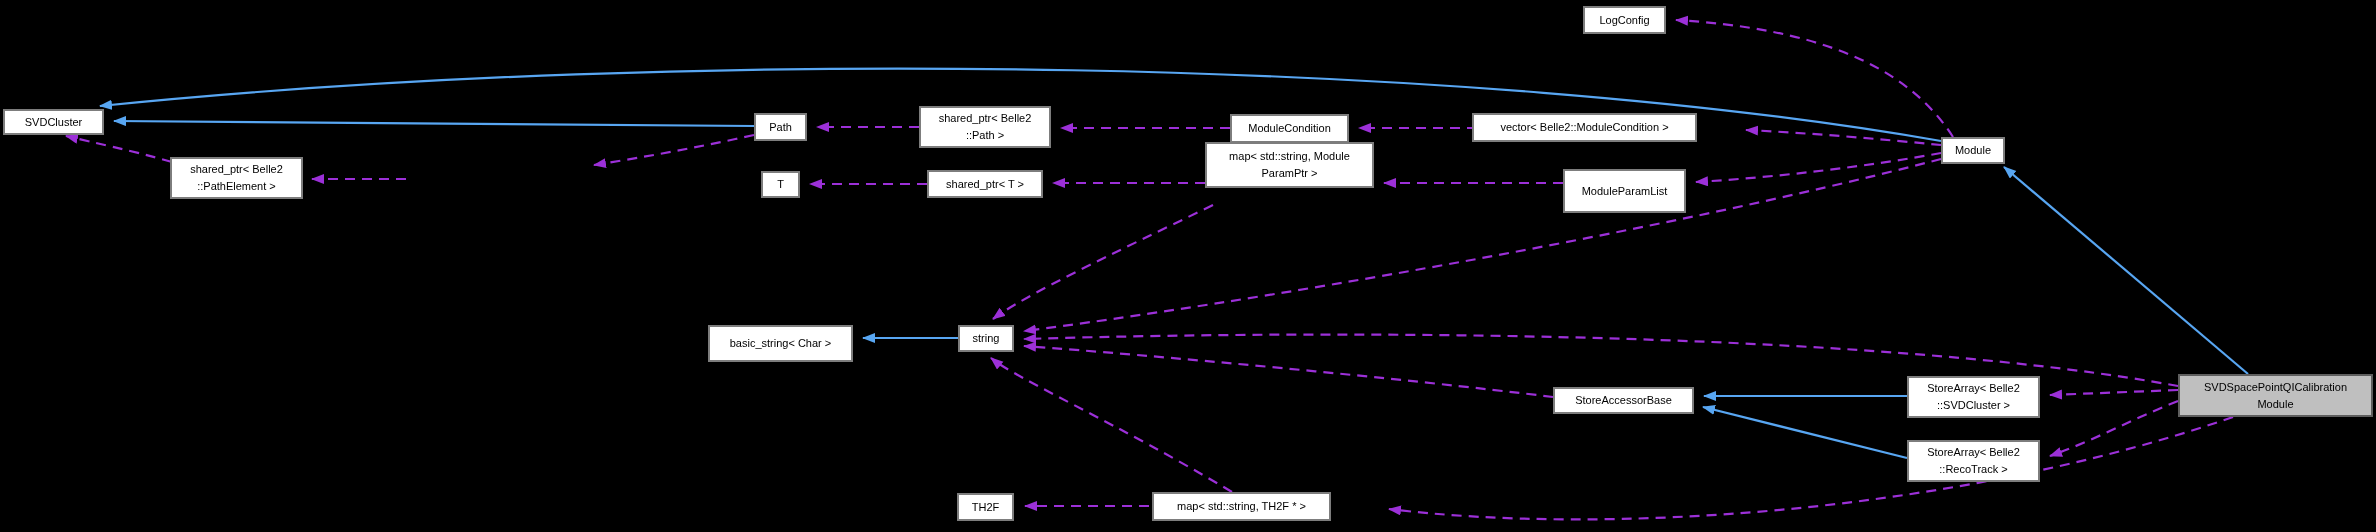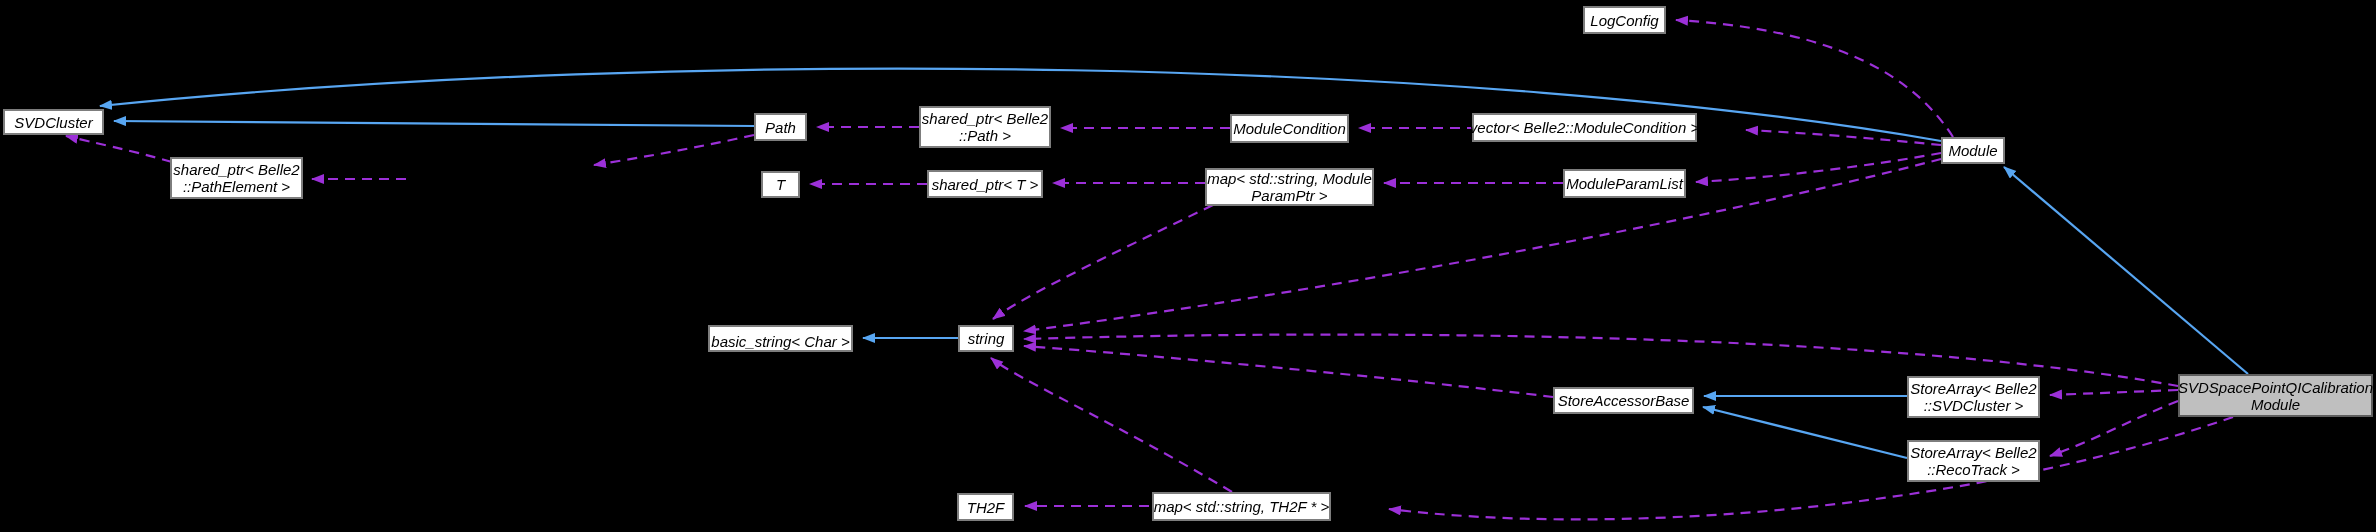--- a/index.html
+++ b/index.html
@@ -26,24 +26,23 @@
   .fill-blue{fill:var(--inherit-blue);}
   .fill-purple{fill:var(--usage-purple);}
   .node{
     position:absolute;
     box-sizing:border-box;
     background:var(--node-bg);
     border:2px solid var(--node-border);
     color:var(--text);
     display:flex;flex-direction:column;
     align-items:center;justify-content:center;
-    font-size:15px;line-height:17px;
+    font-size:11px;line-height:17px;
     white-space:nowrap;
     z-index:2;
-    font-style:italic;
   }
   .node span{display:block;text-align:center;}
   .node.main{
     background:var(--main-bg);
     border-color:var(--main-border);
   }
 </style>
 </head>
 <body>
 
@@ -113,42 +112,42 @@
   </div>
 
   <div class="node" style="left:927px;top:170px;width:116px;height:28px;">
     <span>shared_ptr&lt; T &gt;</span>
   </div>
 
   <div class="node" style="left:1230px;top:114px;width:119px;height:29px;">
     <span>ModuleCondition</span>
   </div>
 
-  <div class="node" style="left:1205px;top:168px;width:169px;height:38px;">
+  <div class="node" style="left:1205px;top:142px;width:169px;height:46px;">
     <span>map&lt; std::string, Module</span>
     <span>ParamPtr &gt;</span>
   </div>
 
   <div class="node" style="left:1472px;top:113px;width:225px;height:29px;">
     <span>vector&lt; Belle2::ModuleCondition &gt;</span>
   </div>
 
-  <div class="node" style="left:1563px;top:169px;width:123px;height:29px;">
+  <div class="node" style="left:1563px;top:169px;width:123px;height:44px;">
     <span>ModuleParamList</span>
   </div>
 
   <div class="node" style="left:1583px;top:6px;width:83px;height:28px;">
     <span>LogConfig</span>
   </div>
 
   <div class="node" style="left:1941px;top:137px;width:64px;height:27px;">
     <span>Module</span>
   </div>
 
-  <div class="node" style="left:708px;top:325px;width:145px;height:27px;justify-content:flex-end;">
+  <div class="node" style="left:708px;top:325px;width:145px;height:37px;">
     <span>basic_string&lt; Char &gt;</span>
   </div>
 
   <div class="node" style="left:958px;top:325px;width:56px;height:27px;">
     <span>string</span>
   </div>
 
   <div class="node" style="left:1553px;top:387px;width:141px;height:27px;">
     <span>StoreAccessorBase</span>
   </div>

